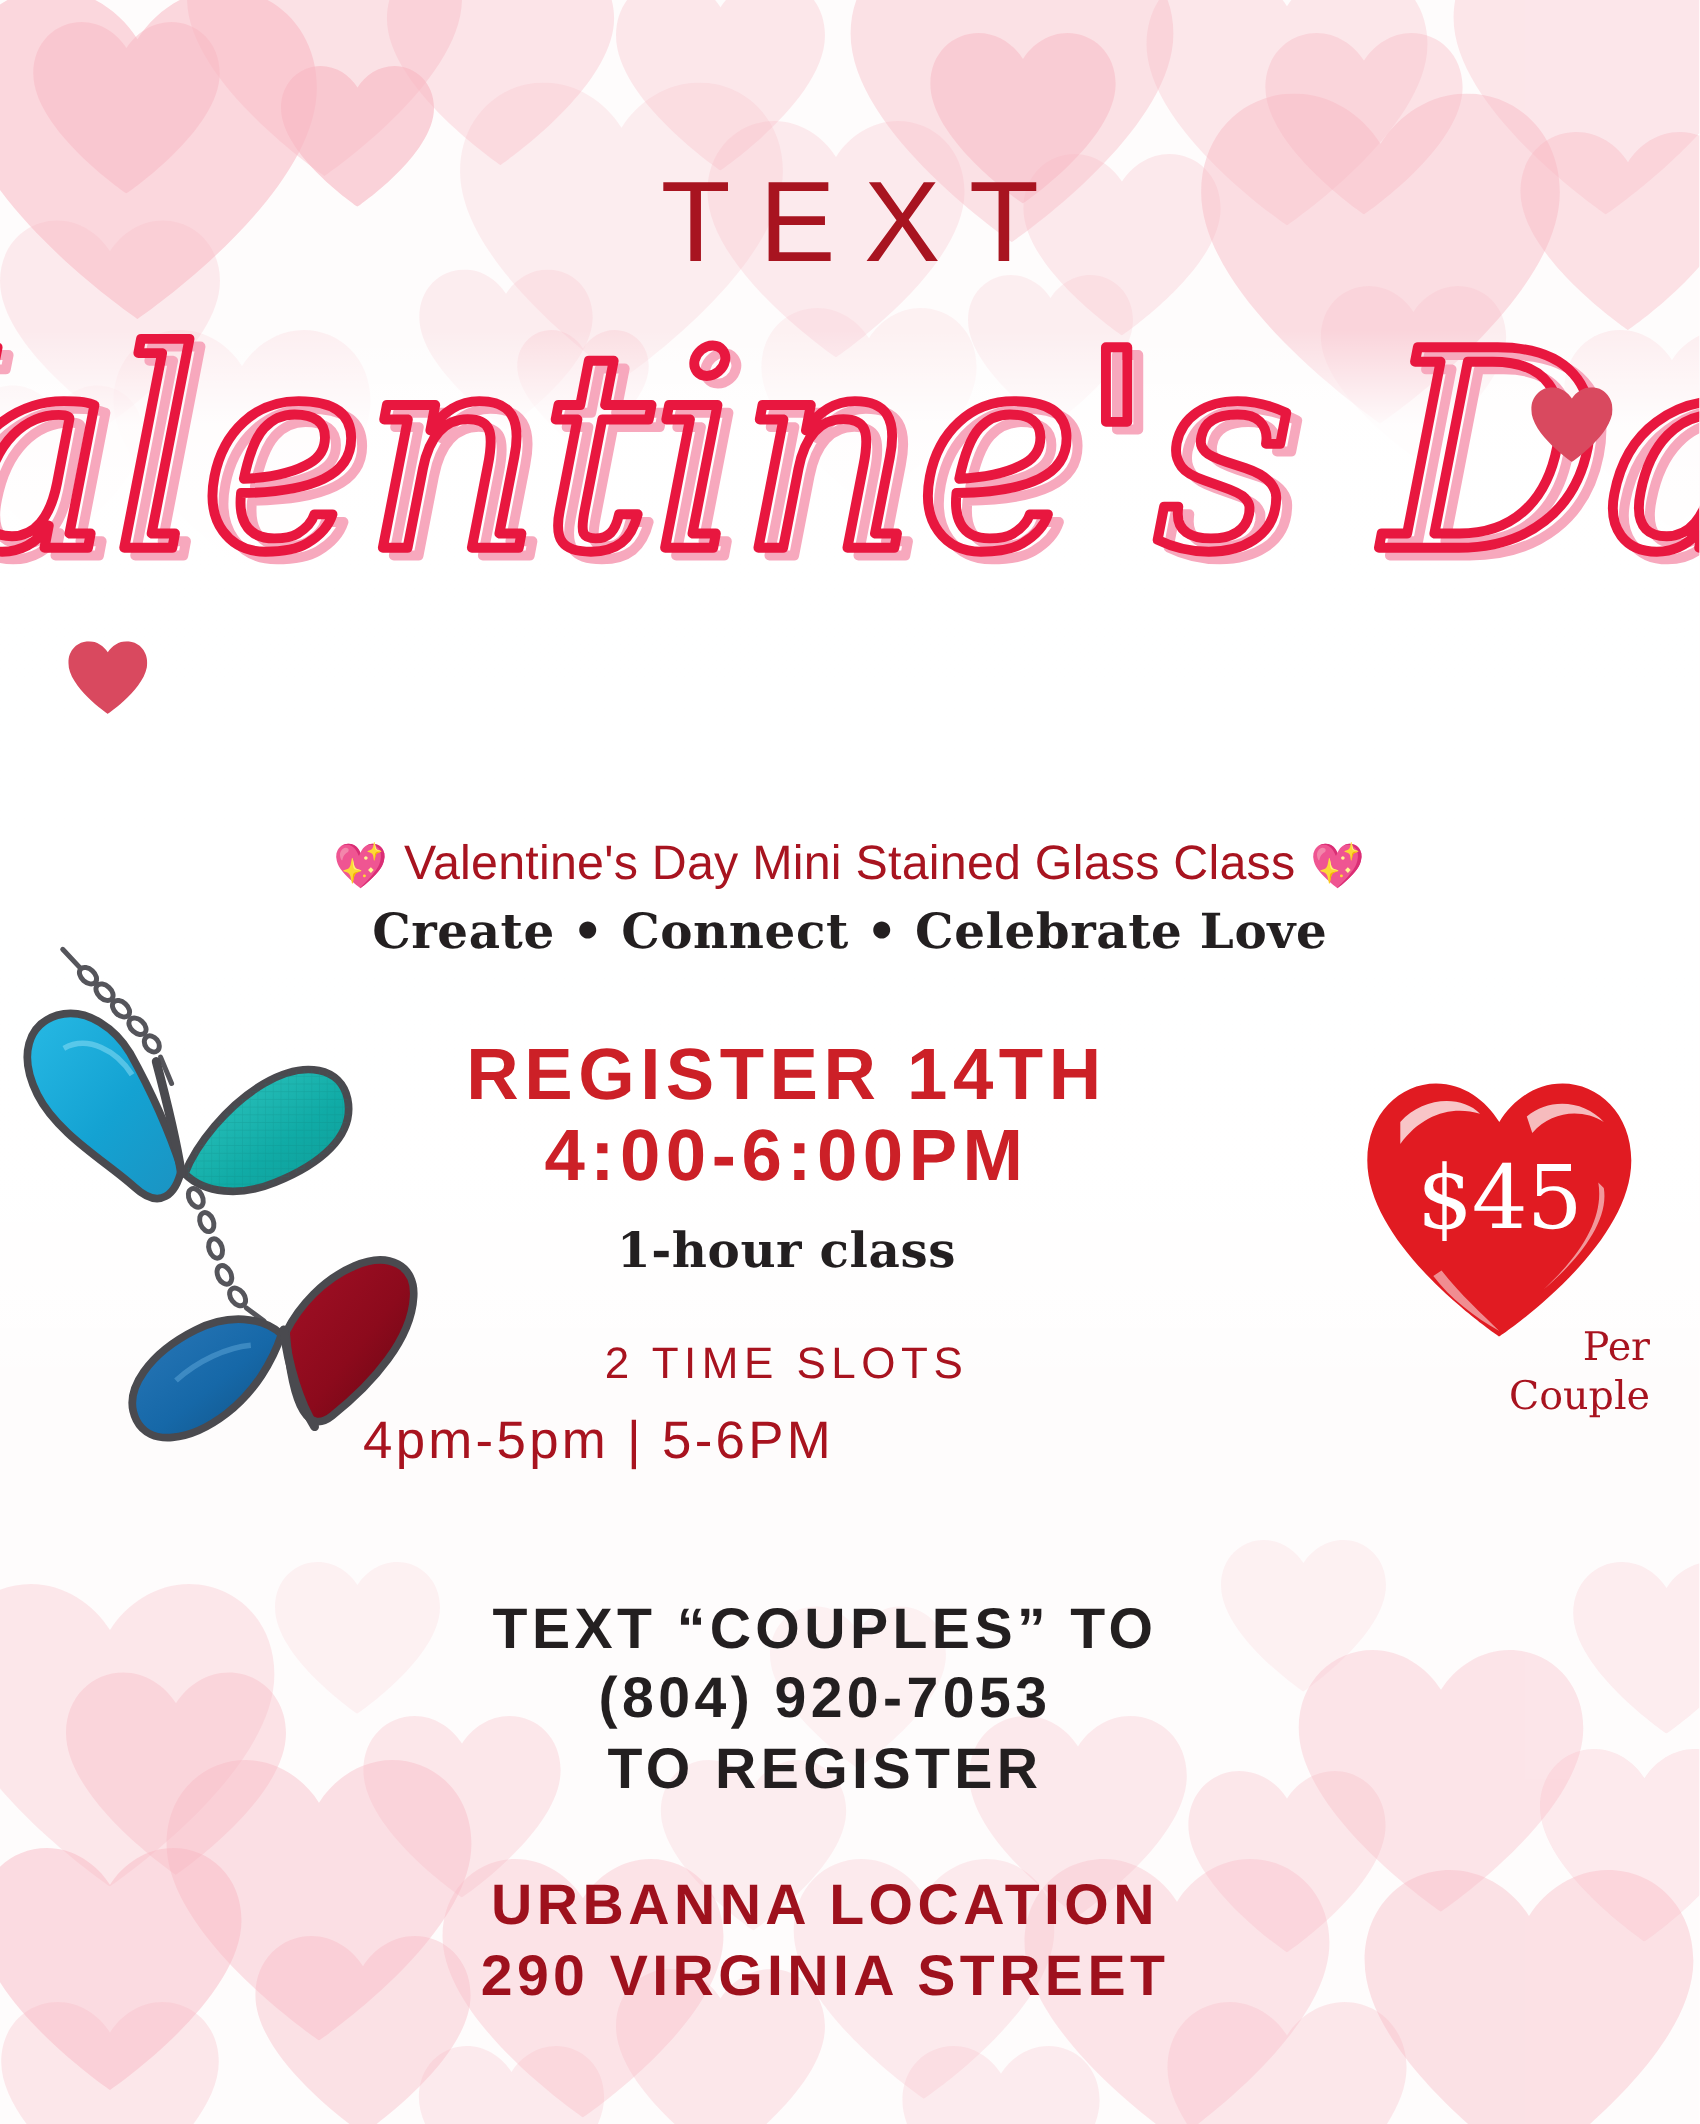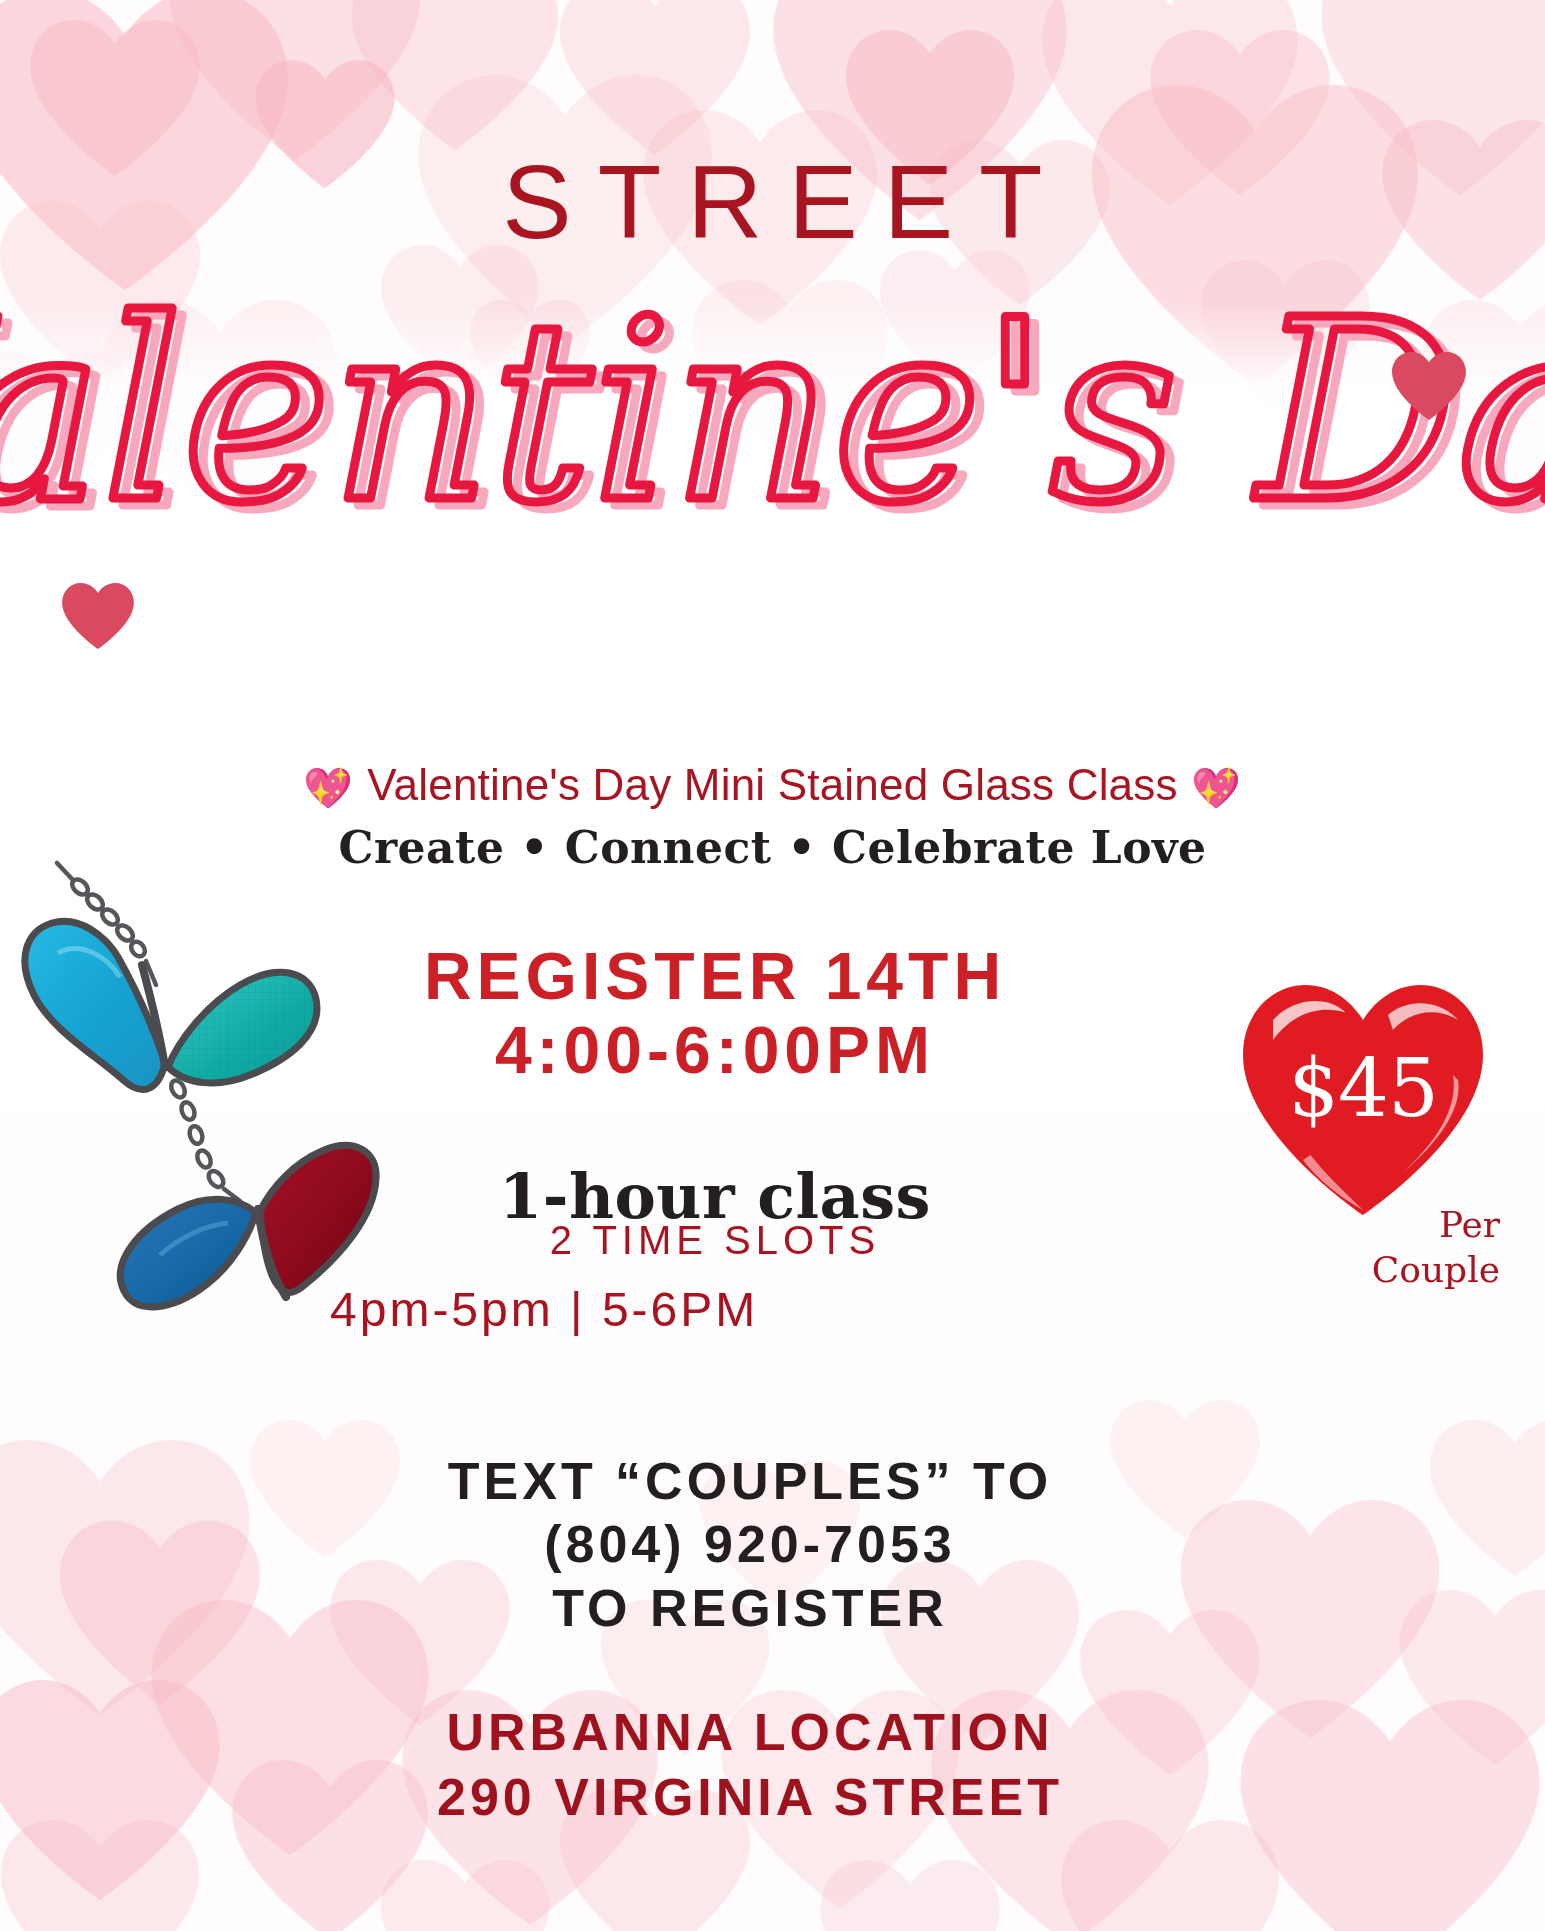--- a/index.html
+++ b/index.html
@@ -141,25 +141,25 @@
     font-weight:700;
     color:#cc2027;
     letter-spacing:5px;
     line-height:1.12;
   }
   .date-line1 { font-size:66px; }
   .date-line2 { font-size:66px; }
 
   .duration {
     position:absolute;
-    left:330px; top:1160px;
+    left:330px; top:1112px;
     width:770px;
     text-align:center;
     font-family:"DejaVu Serif", serif;
-    font-size:62px;
+    font-size:44px;
     font-weight:700;
     color:#231f20;
     letter-spacing:0.5px;
   }
 
   .slots-title {
     position:absolute;
     left:330px; top:1218px;
     width:770px;
     text-align:center;
@@ -321,21 +321,21 @@
         <use href="#hsym" x="1110" y="1400" width="150" height="138" opacity="0.16"></use>
         <use href="#hsym" x="250" y="1420" width="150" height="138" opacity="0.16"></use>
       </g>
     </svg>
   </div>
 
   <div class="veil"></div>
 
   <div class="content">
 
-    <div class="happy">STREET</div>
+    <div class="happy">TEXT</div>
 
     <div class="script-wrap">
       <svg viewBox="0 0 1545 320" preserveAspectRatio="xMidYMid meet">
         <text class="script-shadow" x="782" y="235" text-anchor="middle">Valentine's Day</text>
         <text class="script-main" x="772" y="228" text-anchor="middle">Valentine's Day</text>
       </svg>
     </div>
 
     <div class="subtitle">
       <span class="em">💖</span><span class="txt">Valentine's Day Mini Stained Glass Class</span><span class="em">💖</span>

